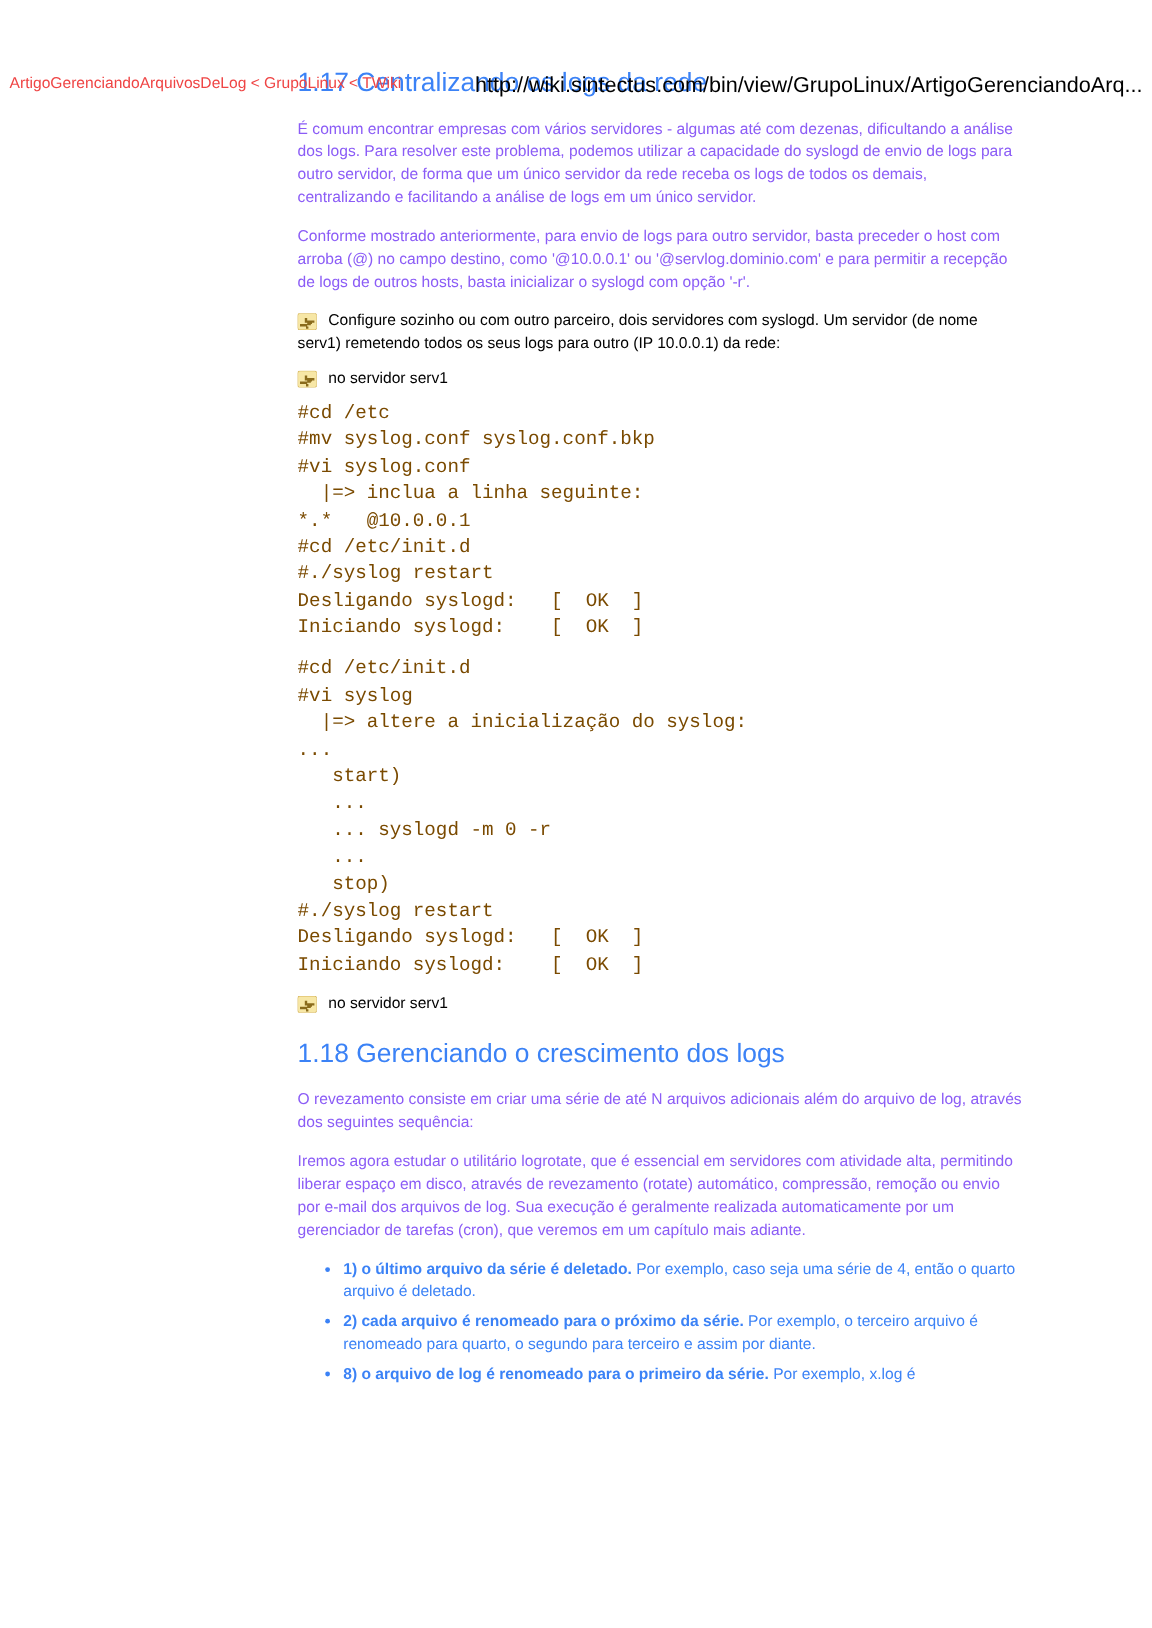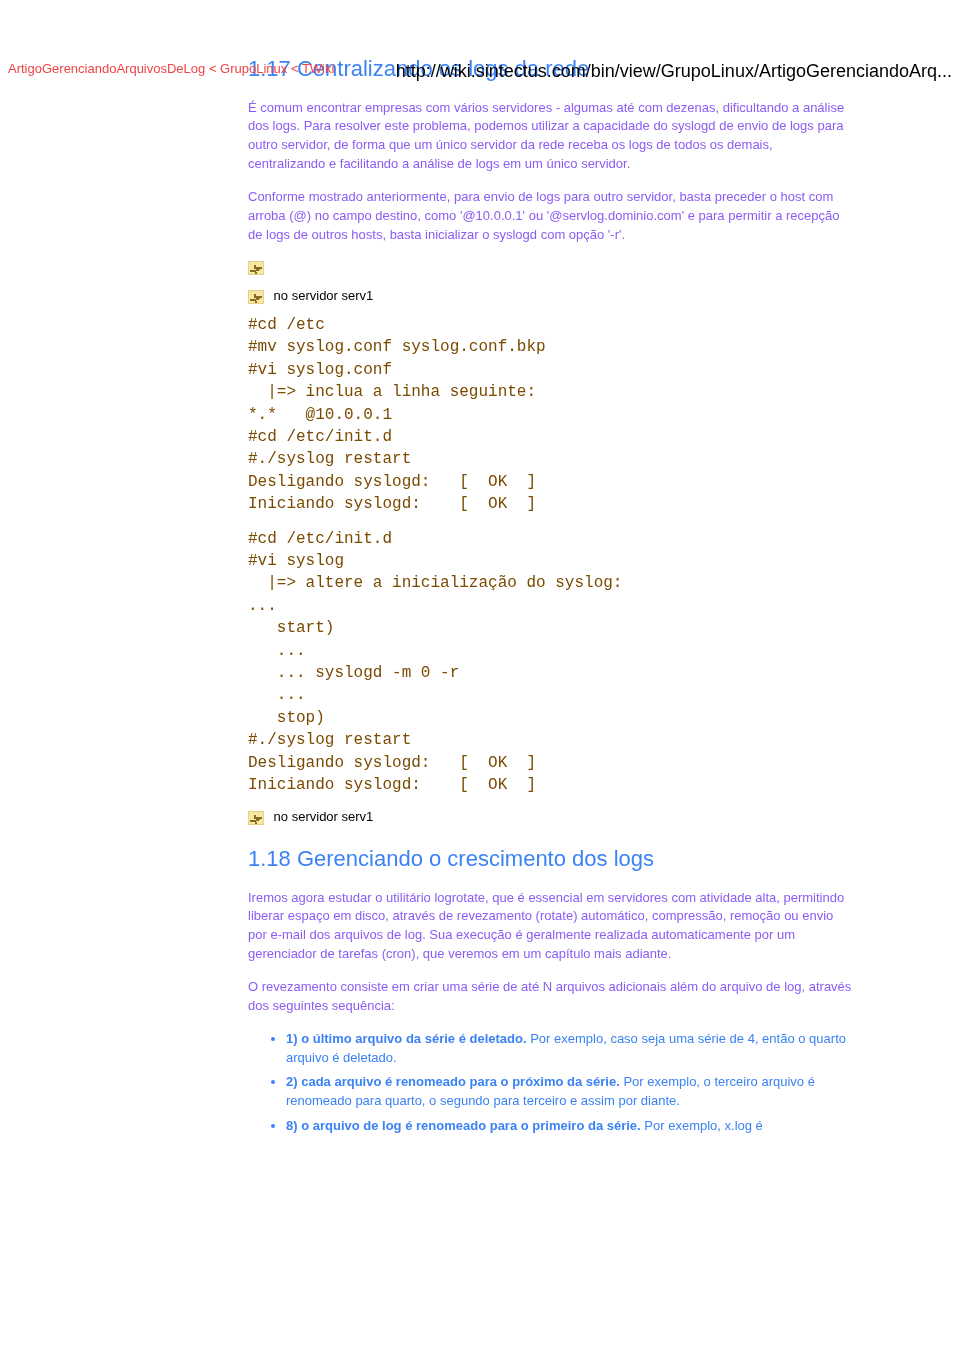--- a/index.html
+++ b/index.html
@@ -92,21 +92,21 @@
 
     <p class="para">É comum encontrar empresas com vários servidores - algumas até com dezenas, dificultando a análise dos logs. Para resolver este problema, podemos utilizar a capacidade do syslogd de envio de logs para outro servidor, de forma que um único servidor da rede receba os logs de todos os demais, centralizando e facilitando a análise de logs em um único servidor.</p>
     <p class="para">Conforme mostrado anteriormente, para envio de logs para outro servidor, basta preceder o host com arroba (@) no campo destino, como '@10.0.0.1' ou '@servlog.dominio.com' e para permitir a recepção de logs de outros hosts, basta inicializar o syslogd com opção '-r'.</p>
 
     <div class="tip-line">
       <span class="tip-icon">
         <svg width="16" height="14" viewBox="0 0 16 14">
             <rect x="0" y="0" width="16" height="14" rx="2" fill="#f7e7a6" stroke="#caa33a" stroke-width="0.6"></rect>
             <path d="M2 9 L2 11 L7 11 L7 13 L9 13 L9 11 L8 11 L8 9 Z M8 6 L14 6 L14 8 L8 8 Z M8 8 L12 8 L12 9 L8 9 Z M8 9 L11 9 L11 10 L8 10 Z M6 4 L8 4 L8 8 L6 8 Z" fill="#8a6b1c"></path>
           </svg>
-      </span>
+      </span><span> Configure sozinho ou com outro parceiro, dois servidores com syslogd. Um servidor (de nome serv1) remetendo todos os seus logs para outro (IP 10.0.0.1) da rede:</span>
     </div>
 
     <div class="tip-line">
       <span class="tip-icon">
         <svg width="16" height="14" viewBox="0 0 16 14">
             <rect x="0" y="0" width="16" height="14" rx="2" fill="#f7e7a6" stroke="#caa33a" stroke-width="0.6"></rect>
             <path d="M2 9 L2 11 L7 11 L7 13 L9 13 L9 11 L8 11 L8 9 Z M8 6 L14 6 L14 8 L8 8 Z M8 8 L12 8 L12 9 L8 9 Z M8 9 L11 9 L11 10 L8 10 Z M6 4 L8 4 L8 8 L6 8 Z" fill="#8a6b1c"></path>
           </svg>
       </span><span> no servidor serv1</span>
     </div>
@@ -140,22 +140,22 @@
         <svg width="16" height="14" viewBox="0 0 16 14">
             <rect x="0" y="0" width="16" height="14" rx="2" fill="#f7e7a6" stroke="#caa33a" stroke-width="0.6"></rect>
             <path d="M2 9 L2 11 L7 11 L7 13 L9 13 L9 11 L8 11 L8 9 Z M8 6 L14 6 L14 8 L8 8 Z M8 8 L12 8 L12 9 L8 9 Z M8 9 L11 9 L11 10 L8 10 Z M6 4 L8 4 L8 8 L6 8 Z" fill="#8a6b1c"></path>
           </svg>
       </span><span> no servidor serv1</span>
     </div>
 
 
     <h2 class="section-heading" style="margin-top:18px">1.18 Gerenciando o crescimento dos logs</h2>
 
+    <p class="para">O revezamento consiste em criar uma série de até N arquivos adicionais além do arquivo de log, através dos seguintes sequência:</p>
     <p class="para">Iremos agora estudar o utilitário logrotate, que é essencial em servidores com atividade alta, permitindo liberar espaço em disco, através de revezamento (rotate) automático, compressão, remoção ou envio por e-mail dos arquivos de log. Sua execução é geralmente realizada automaticamente por um gerenciador de tarefas (cron), que veremos em um capítulo mais adiante.</p>
-    <p class="para">O revezamento consiste em criar uma série de até N arquivos adicionais além do arquivo de log, através dos seguintes sequência:</p>
 
     <ul class="bullets">
       <li>
         <span class="bold">1) o último arquivo da série é deletado.</span><span> Por exemplo, caso seja uma série de 4, então o quarto arquivo é deletado.</span>
       </li>
       <li>
         <span class="bold">2) cada arquivo é renomeado para o próximo da série.</span><span> Por exemplo, o terceiro arquivo é renomeado para quarto, o segundo para terceiro e assim por diante.</span>
       </li>
       <li>
         <span class="bold">8) o arquivo de log é renomeado para o primeiro da série.</span><span> Por exemplo, x.log é</span>

